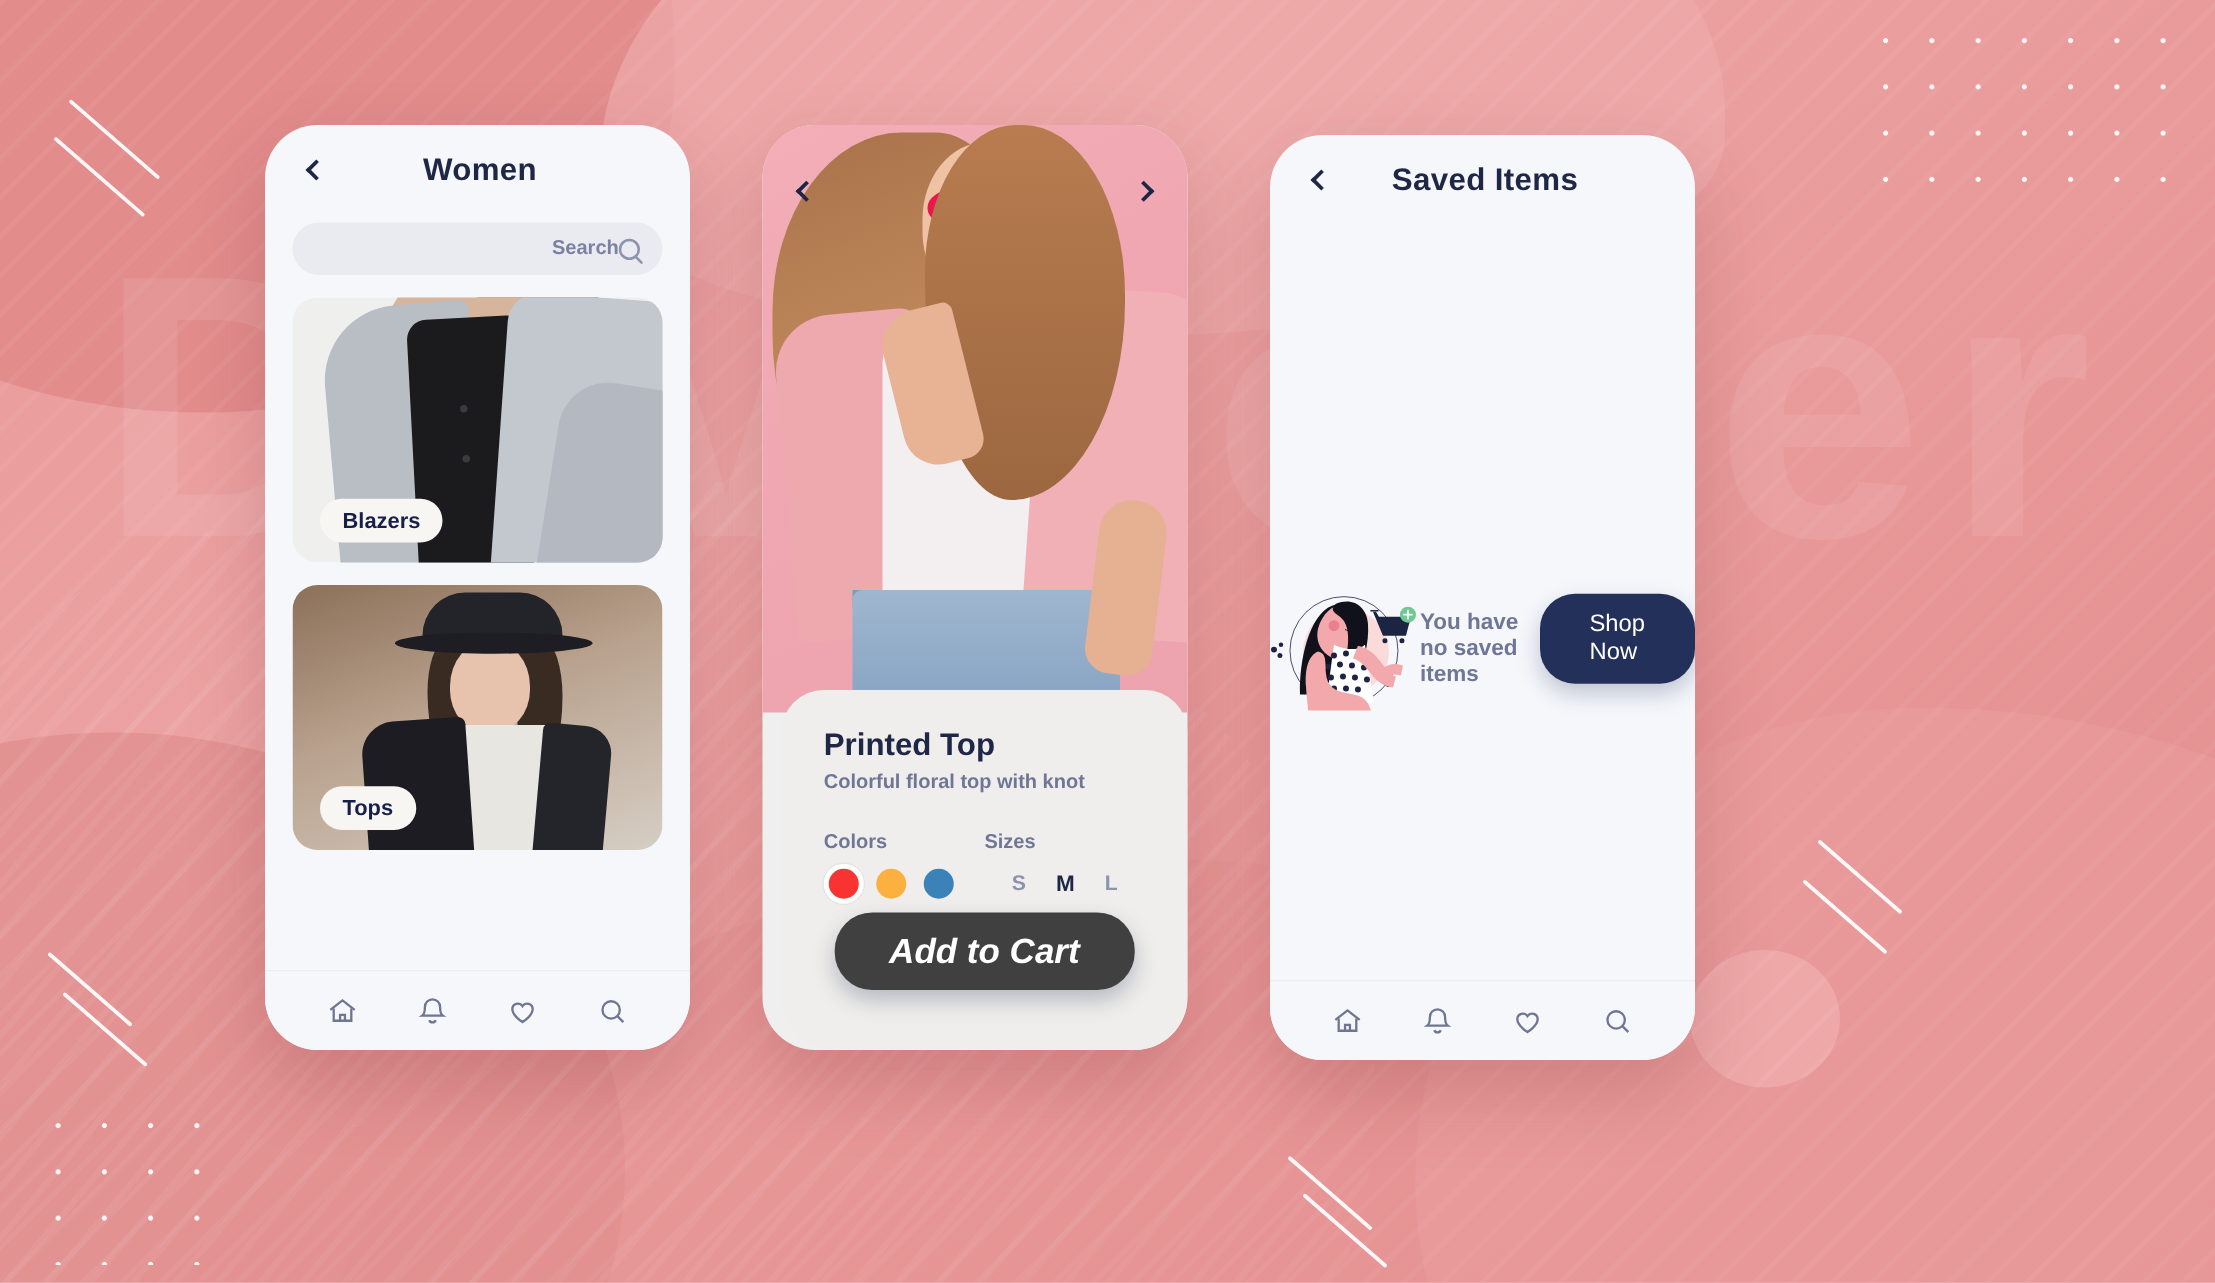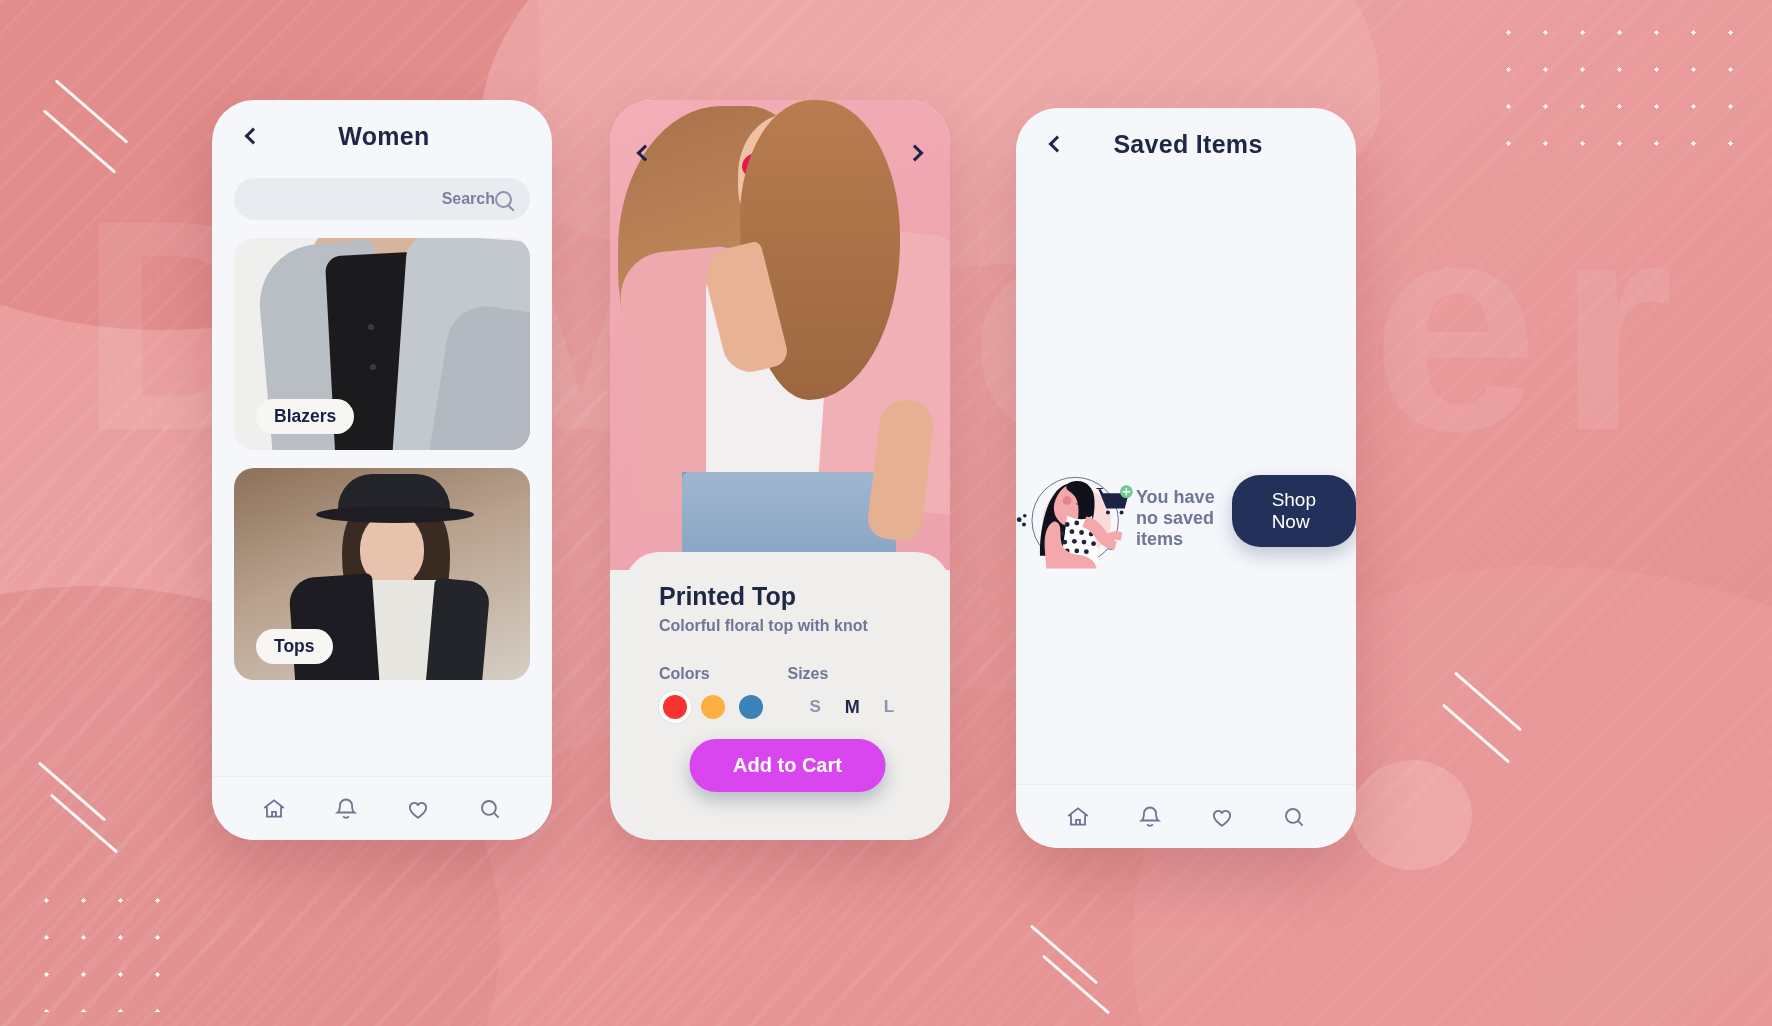--- a/index.html
+++ b/index.html
@@ -201,23 +201,23 @@
   .opt-row { display:flex; margin-top:30px; }
   .opt-col { flex:1; }
   .opt-head { font-size:16px; font-weight:700; color:#6f7696; }
   .swatches { display:flex; gap:14px; margin-top:12px; padding-left:4px; }
   .sw { width:24px; height:24px; border-radius:50%; }
   .sw.sel { box-shadow:0 0 0 4px #fff, 0 0 0 5px #e6e4e2; }
   .sizes { display:flex; justify-content:center; gap:24px; margin-top:14px; }
   .sz { font-size:17px; font-weight:700; color:#8d93ad; }
   .sz.sel { color:#1f2747; font-size:18px; }
   .cart-btn { position:absolute; left:50%; transform:translateX(-50%); bottom:48px;
-    background:#d946ef; color:#fff; font-size:20px; font-weight:700;
+    background:#404040; color:#fff; font-size:28px; font-weight:700;
     padding:15px 44px; border-radius:30px; box-shadow:0 8px 18px rgba(35,48,90,.28);
-    white-space:nowrap; }
+    white-space:nowrap;font-style:italic; }
 
   
   .empty-wrap { position:absolute; left:0; right:0; top:96px; bottom:64px;
                 display:flex; align-items:center; }
   .illus { width:268px; height:225px; margin-top:48px; }
   .empty-msg { margin-top:48px; font-size:18px; font-weight:700; color:#6f7696; }
   .shop-btn { margin-top:34px; background:#23305a; color:#fff; font-size:19px;
               font-weight:400; padding:14px 40px; border-radius:28px;
               box-shadow:0 8px 18px rgba(35,48,90,.25); }
 </style>

